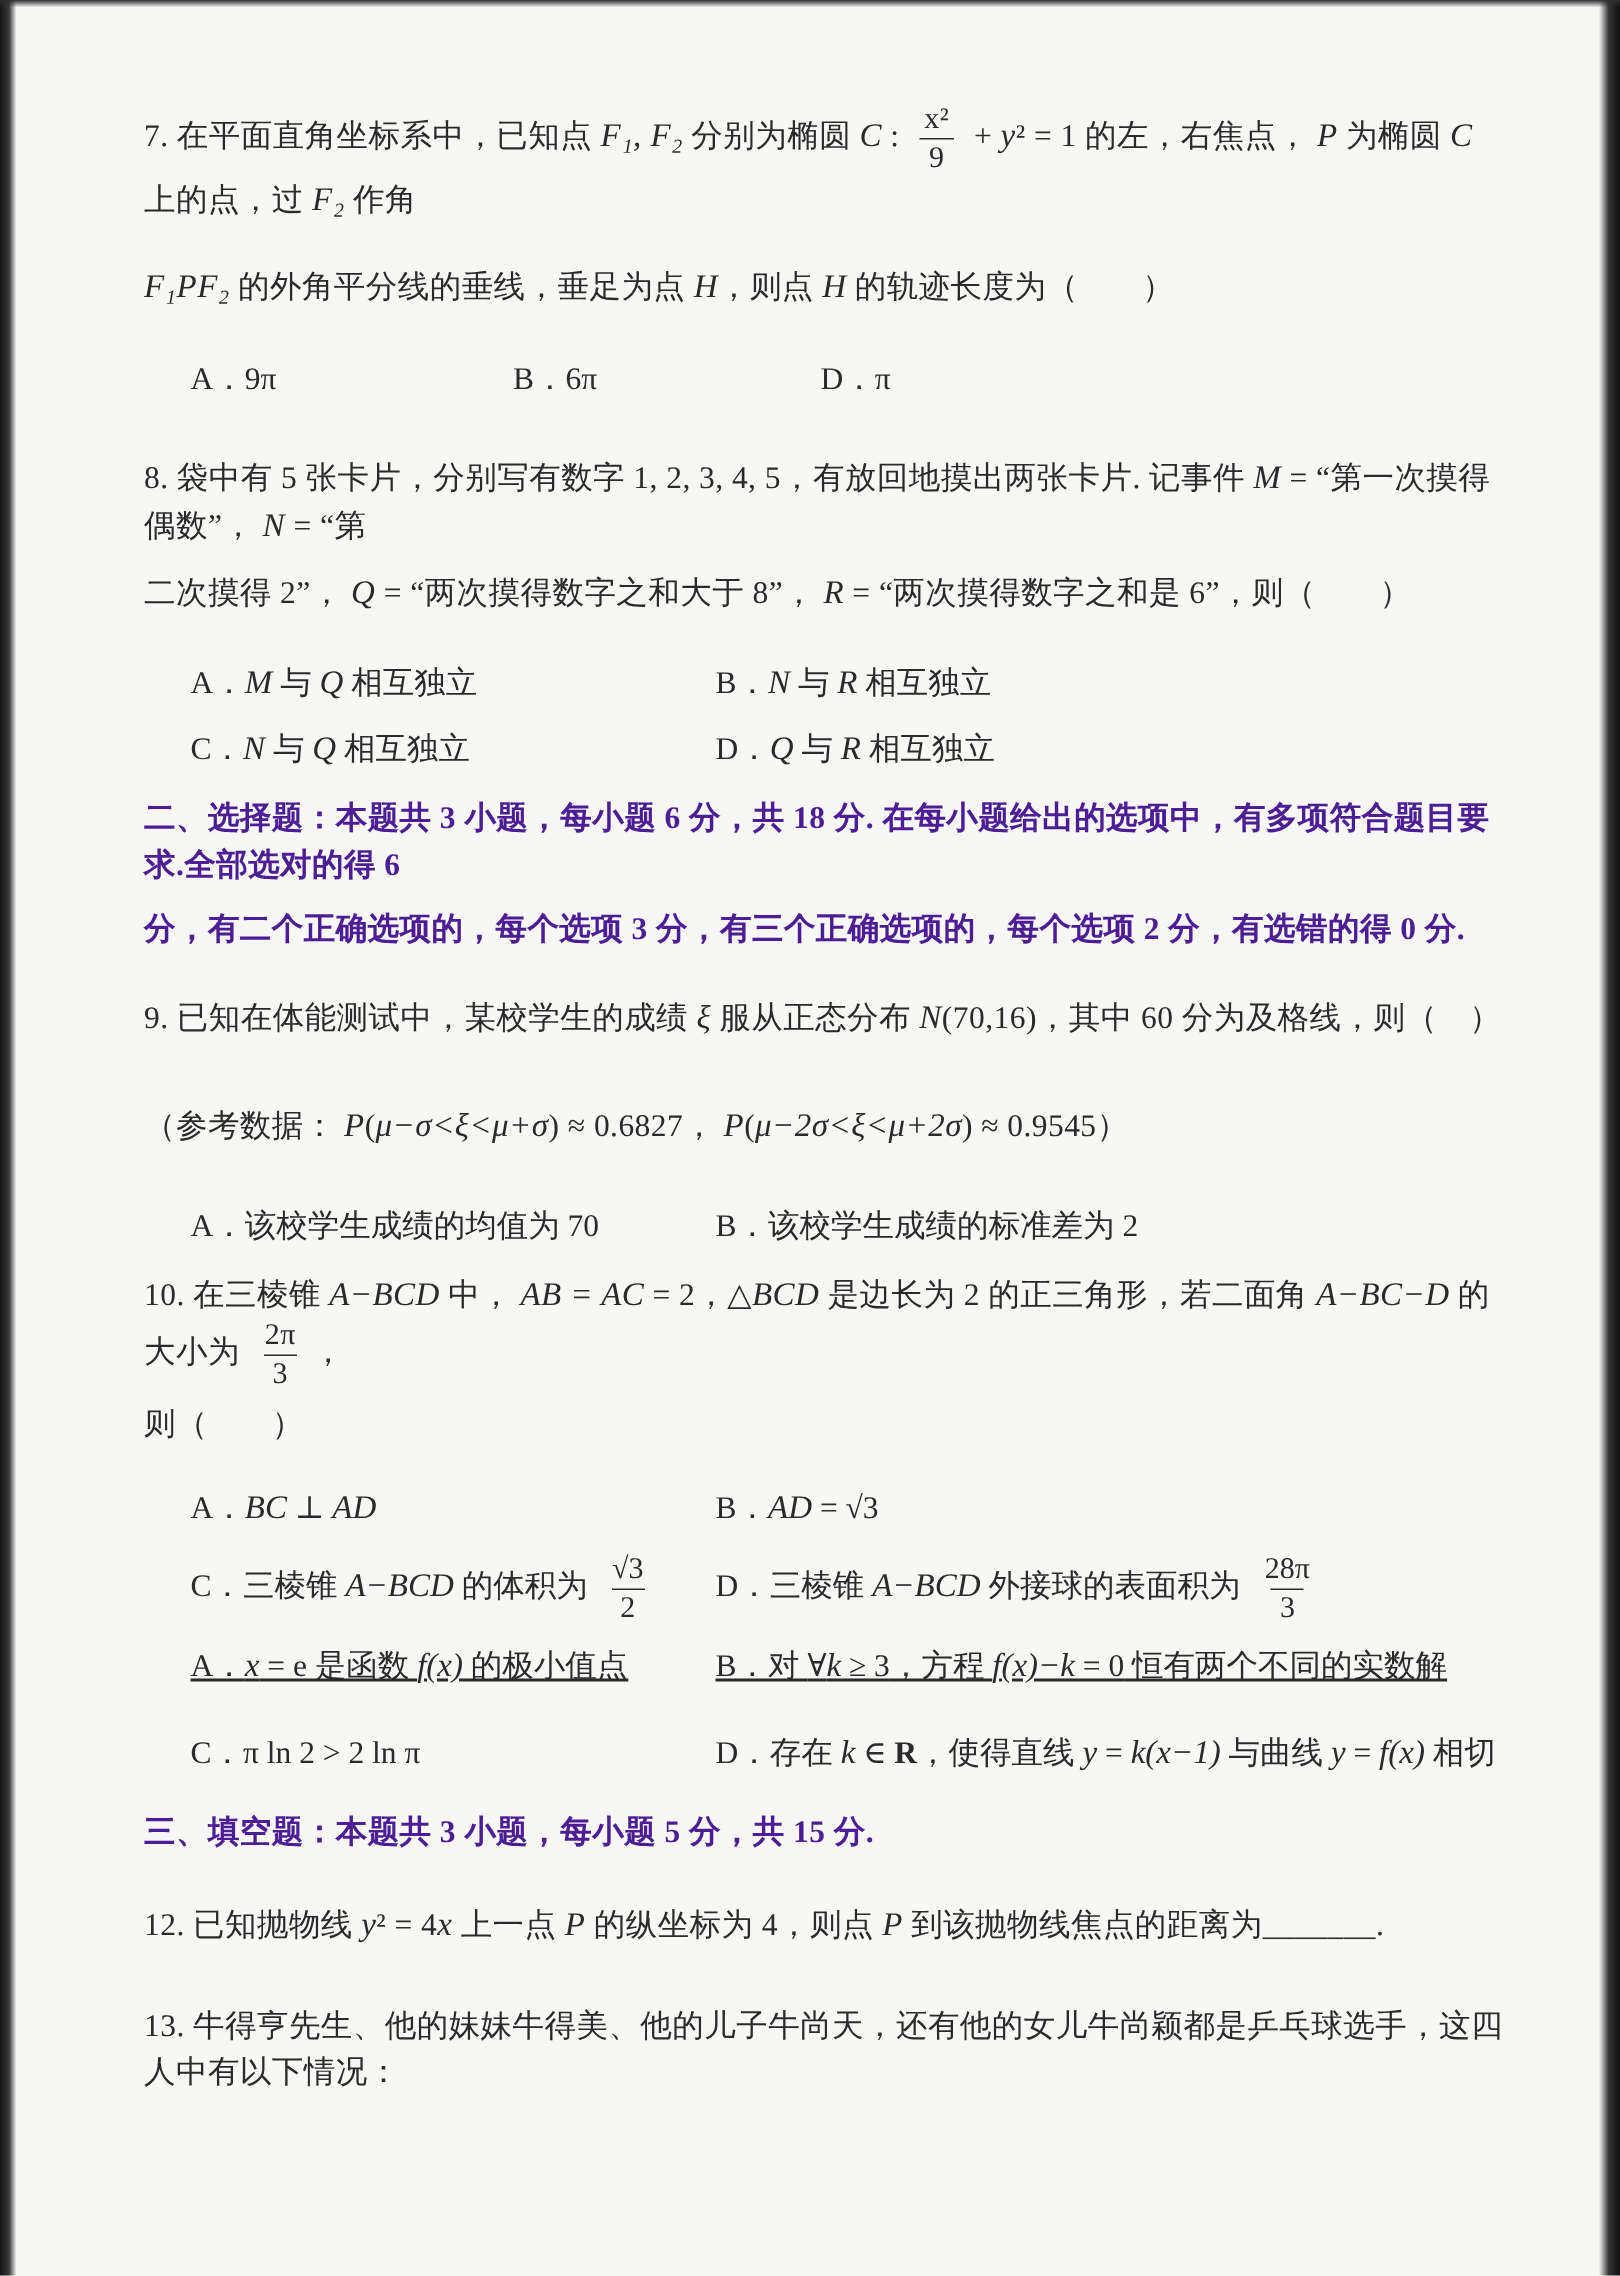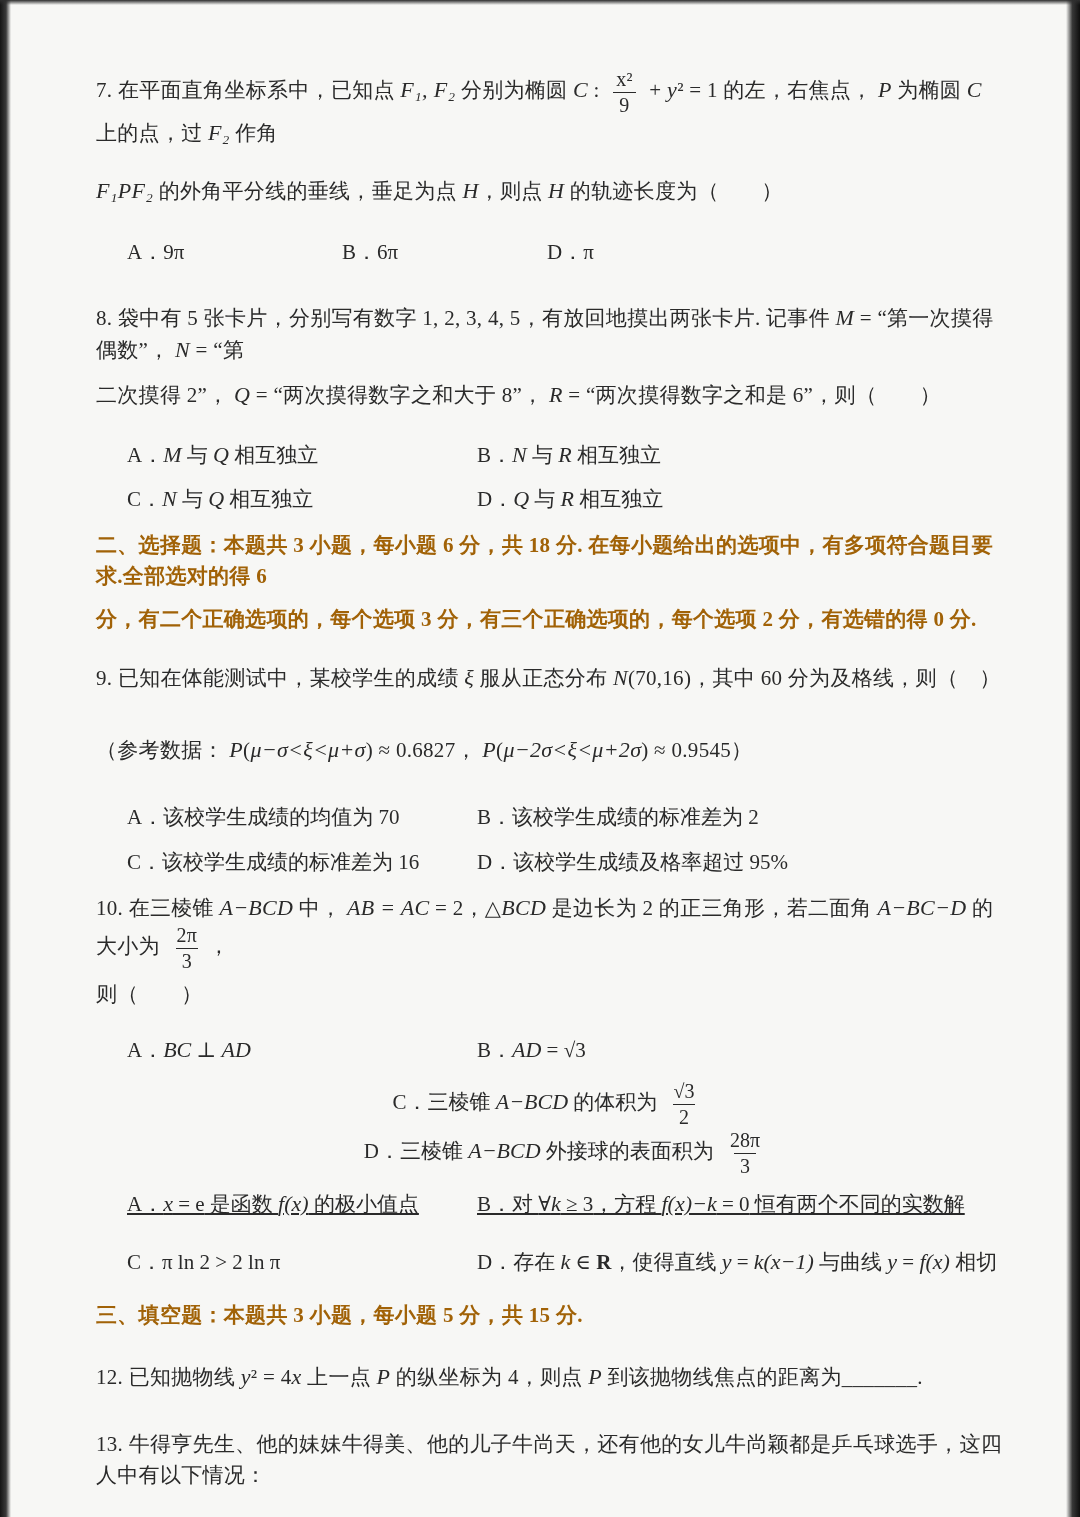--- a/index.html
+++ b/index.html
@@ -19,21 +19,21 @@
   .line{font-size:21px;line-height:31px;letter-spacing:0.3px;}
   .t{font-family:"Liberation Serif","DejaVu Serif",serif;}
   .mi{font-family:"Liberation Serif","DejaVu Serif",serif;font-style:italic;font-size:22px;}
   .mu{font-family:"Liberation Serif","DejaVu Serif",serif;font-size:21px;}
   .mbold{font-family:"Liberation Serif","DejaVu Serif",serif;font-weight:bold;font-size:21px;}
   .frac{display:inline-flex;flex-direction:column;align-items:center;vertical-align:middle;
     margin:0 5px;font-size:20px;line-height:1.15;font-family:"Liberation Serif","DejaVu Serif",serif;}
   .frac .fn{padding:0 6px 1px;}
   .frac .fd{border-top:1.6px solid #2a2a2a;padding:1px 6px 0;}
   .it{}
-  .bold-line{font-weight:bold;color:#a16207;}
+  .bold-line{font-weight:bold;color:#4c1d95;}
   .optrow4{display:flex;padding-left:31px;}
   .optrow4 .opt:nth-child(1){width:215px;}
   .optrow4 .opt:nth-child(2){width:205px;}
   .optrow4 .opt:nth-child(3){width:215px;}
   .optrow2{display:flex;padding-left:31px;align-items:center;}
   .optrow2 .opt:first-child{width:350px;flex:none;}
   .opt{font-size:21px;line-height:31px;}
 </style>
 </head>
 <body>
@@ -75,37 +75,33 @@
     <div class="line bold-line" style="margin-top:12px;">分，有二个正确选项的，每个选项 3 分，有三个正确选项的，每个选项 2 分，有选错的得 0 分.</div>
   </div>
 
   <div>
     <div class="line" style="margin-top:27px;"><span class="t">9. 已知在体能测试中，某校学生的成绩 </span><span class="mi">ξ</span><span class="t"> 服从正态分布 </span><span class="mi">N</span><span class="mu">(70,16)</span><span class="t">，其中 60 分为及格线，则（　）</span></div>
     <div class="line" style="margin-top:40px;"><span class="t">（参考数据：  </span><span class="mi">P</span><span class="mu">(</span><span class="mi">μ−σ&lt;ξ&lt;μ+σ</span><span class="mu">) ≈ 0.6827</span><span class="t">，  </span><span class="mi">P</span><span class="mu">(</span><span class="mi">μ−2σ&lt;ξ&lt;μ+2σ</span><span class="mu">) ≈ 0.9545</span><span class="t">）</span></div>
     <div class="optrow2" style="margin-top:36px;">
       <div class="opt">A．该校学生成绩的均值为 70</div>
       <div class="opt">B．该校学生成绩的标准差为 2</div>
     </div>
-    <div class="optrow2" style="margin-top:14px;">
-      <div class="opt">C．该校学生成绩的标准差为 16</div>
-      <div class="opt">D．该校学生成绩及格率超过 95%</div>
-    </div>
   </div>
 
   <div>
     <div class="line" style="margin-top:14px;"><span class="t">10. 在三棱锥 </span><span class="mi">A−BCD</span><span class="t"> 中， </span><span class="mi">AB = AC</span><span class="mu"> = 2</span><span class="t">，</span><span class="mu">△</span><span class="mi">BCD</span><span class="t"> 是边长为 2 的正三角形，若二面角 </span><span class="mi">A−BC−D</span><span class="t"> 的大小为 </span><span class="frac">
           <span class="fn">2π</span>
           <span class="fd">3</span>
         </span><span class="t">，</span></div>
     <div class="line" style="margin-top:6px;"><span class="t">则（　　）</span></div>
     <div class="optrow2" style="margin-top:24px;">
       <div class="opt"><span class="t">A．</span><span class="mi">BC</span><span class="mu"> ⊥ </span><span class="mi">AD</span></div>
       <div class="opt"><span class="t">B．</span><span class="mi">AD</span><span class="mu"> = √3</span></div>
     </div>
-    <div class="optrow2" style="margin-top:14px;flex-direction:column;">
+    <div class="optrow2" style="margin-top:14px;">
       <div class="opt"><span class="t">C．三棱锥 </span><span class="mi">A−BCD</span><span class="t"> 的体积为 </span><span class="frac">
             <span class="fn">√3</span>
             <span class="fd">2</span>
           </span></div>
       <div class="opt"><span class="t">D．三棱锥 </span><span class="mi">A−BCD</span><span class="t"> 外接球的表面积为 </span><span class="frac">
             <span class="fn">28π</span>
             <span class="fd">3</span>
           </span></div>
     </div>
   </div>

